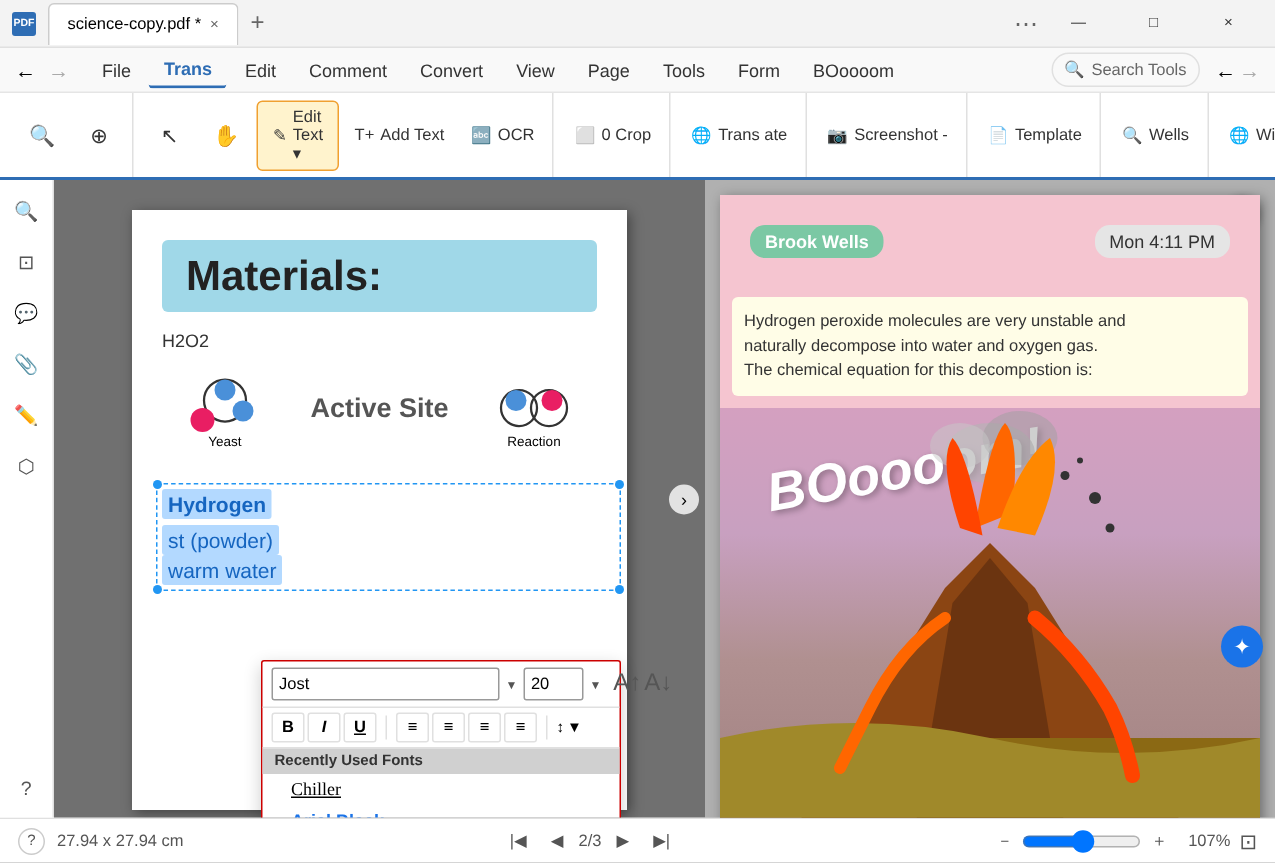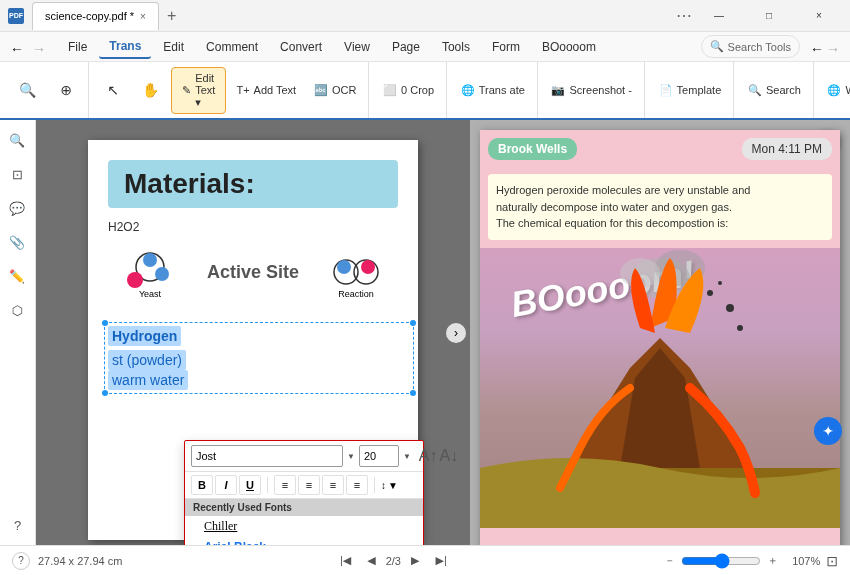--- a/index.html
+++ b/index.html
@@ -189,21 +189,21 @@
       font-weight: 900;
       color: #222;
     }
     .diagram-area { display: flex; justify-content: space-around; align-items: center; margin: 8px 0; }
     .molecule { display: flex; flex-direction: column; align-items: center; font-size: 10px; color: #333; }
 
     
     .font-dropdown-overlay {
       position: absolute;
       top: 300px;
-      left: 96px;
+      left: 86px;
       background: white;
       border: 1px solid #c00;
       box-shadow: 0 4px 12px rgba(0,0,0,0.2);
       width: 240px;
       z-index: 100;
       border-radius: 2px;
     }
     .font-toolbar-row {
       display: flex;
       align-items: center;
@@ -275,21 +275,21 @@
       border-left: 3px solid transparent;
     }
     .font-item.active { font-weight: bold; color: #1a73e8; }
     .font-item-chiller { font-family: fantasy; text-decoration: underline; }
     .font-item-arial-black { font-family: 'Arial Black', Arial; font-weight: 900; }
 
     
     .chat-bubble-top {
       display: flex;
       justify-content: space-between;
-      padding: 8px;
+      padding: 20px;
       margin-bottom: 6px;
     }
     .chat-name {
       background: #7BC8A4;
       color: white;
       padding: 4px 10px;
       border-radius: 10px;
       font-size: 12px;
       font-weight: bold;
     }
@@ -480,21 +480,21 @@
   <div class="ribbon-group">
     <div class="ribbon-btn-inline">
       <span>📄</span>
       <span>Template</span>
     </div>
   </div>
 
   <div class="ribbon-group">
     <div class="ribbon-btn-inline">
       <span>🔍</span>
-      <span>Search</span>
+      <span>Wells</span>
     </div>
   </div>
 
   <div class="ribbon-group">
     <div class="ribbon-btn-inline">
       <span>🌐</span>
       <span>Wikipedia</span>
     </div>
   </div>
 </div>

